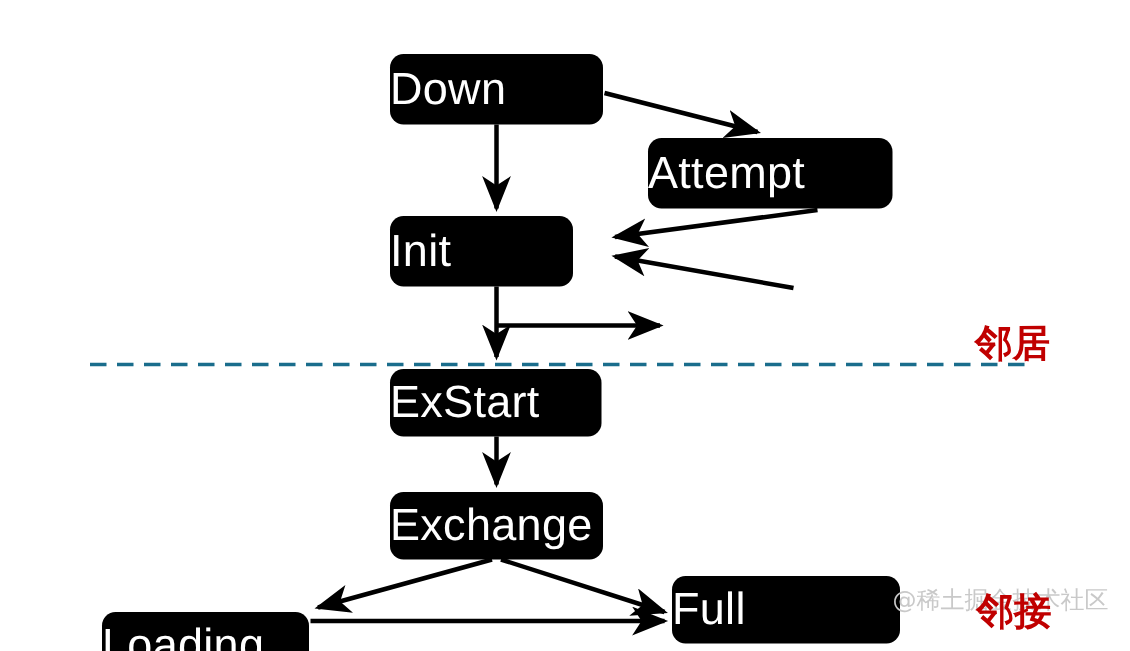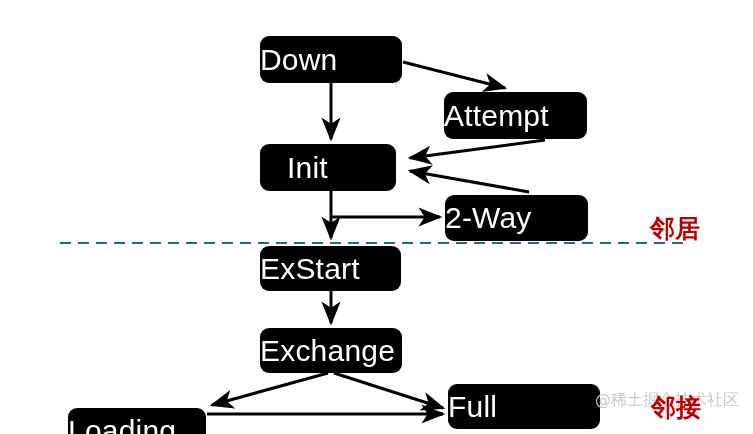--- a/index.html
+++ b/index.html
@@ -89,31 +89,28 @@
 
     <line x1="334" y1="373" x2="443" y2="408" stroke="#000000" stroke-width="3" marker-end="url(#ah)"></line>
 
     <line x1="207" y1="414" x2="443" y2="414" stroke="#000000" stroke-width="3" marker-end="url(#ah)"></line>
   </svg>
 
   <div class="node" style="left:260px; top:36px; width:142px; height:47px;">
     <span>Down</span>
   </div>
 
-  <div class="node" style="left:444px; top:92px; width:143px; height:47px;">
+  <div class="node" style="left:432px; top:92px; width:163px; height:47px;">
     <span>Attempt</span>
   </div>
 
-  <div class="node" style="left:260px; top:144px; width:136px; height:47px;padding-left:27px;">
+  <div class="node" style="left:260px; top:144px; width:122px; height:47px;">
     <span>Init</span>
   </div>
 
-  <div class="node" style="left:445px; top:195px; width:143px; height:46px;">
-    <span>2-Way</span>
-  </div>
 
   <div class="node" style="left:260px; top:246px; width:141px; height:45px;">
     <span>ExStart</span>
   </div>
 
   <div class="node" style="left:260px; top:328px; width:142px; height:45px;">
     <span>Exchange</span>
   </div>
 
   <div class="node" style="left:68px; top:408px; width:138px; height:45px;">

